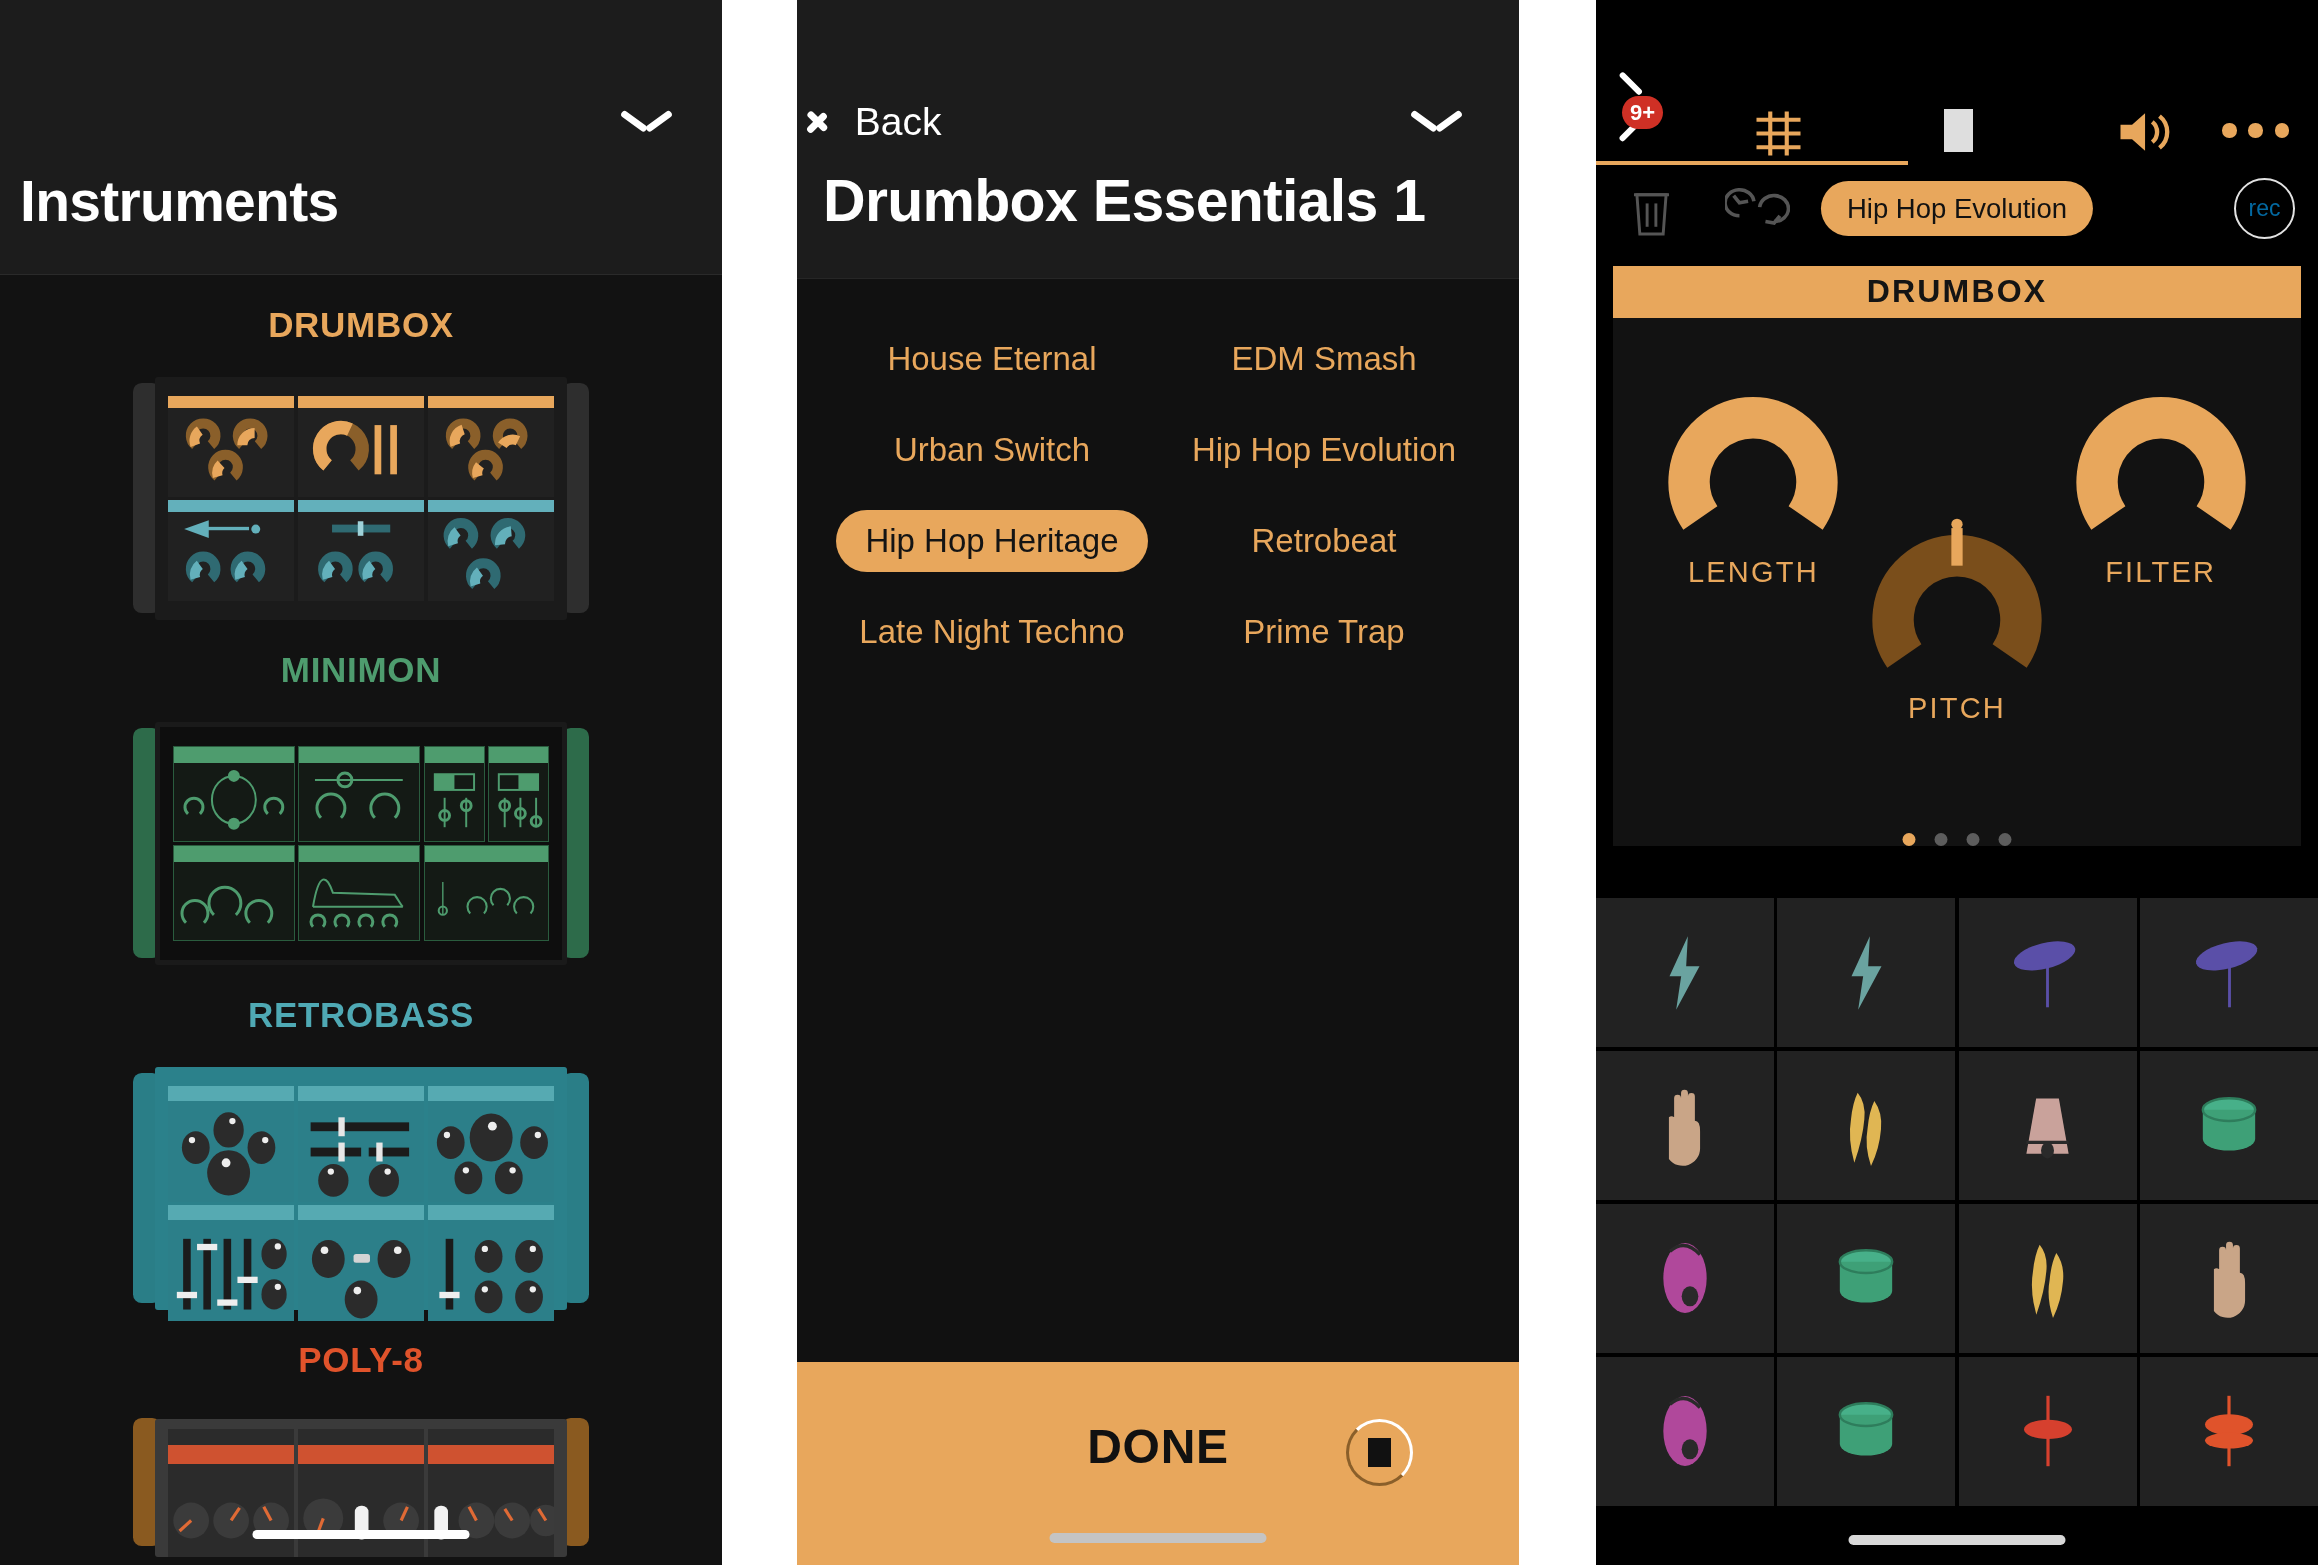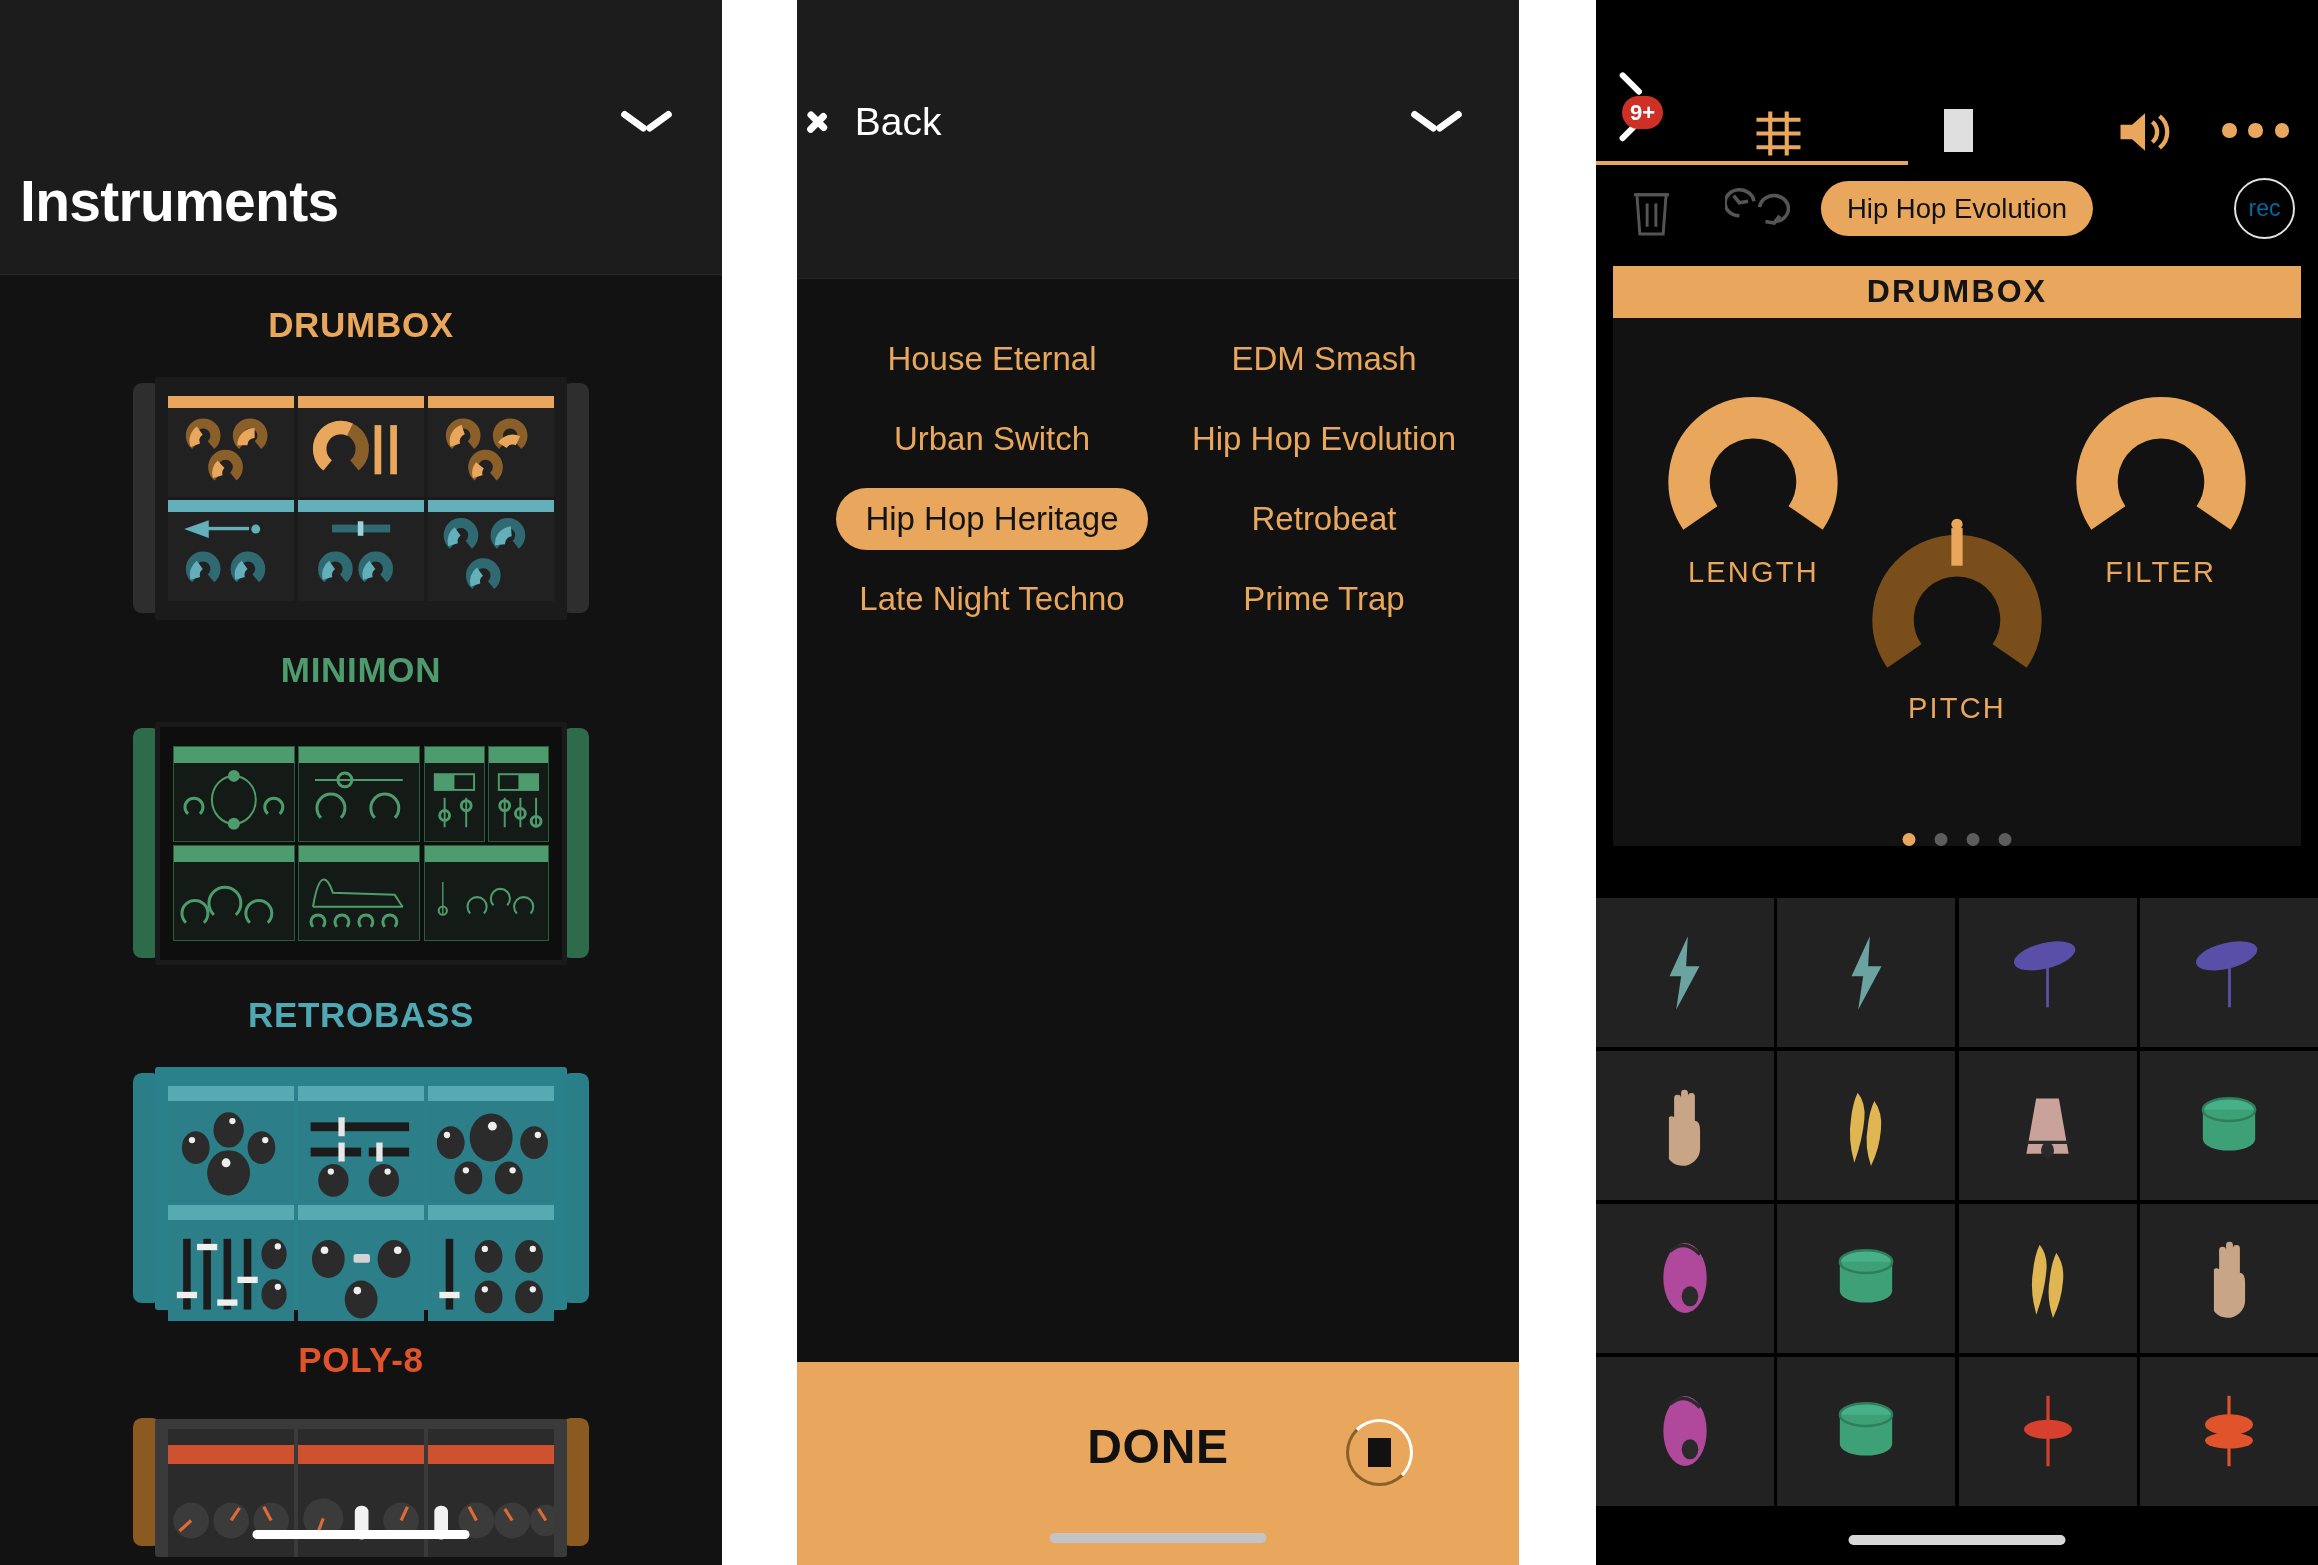--- a/index.html
+++ b/index.html
@@ -107,21 +107,21 @@
   #back-label { font-size:39px; color:#ffffff; }
   #presets-chevron { right:58px; top:109px; }
   #presets-title {
     position:absolute; left:26px; top:167px;
     font-size:59px; font-weight:bold; color:#ffffff; letter-spacing:-0.7px;
   }
 
   #preset-grid {
     position:relative; padding:49px 29px 0 29px;
     display:grid; grid-template-columns:1fr 1fr;
-    row-gap:19px; justify-items:center;
+    row-gap:30px; justify-items:center;
   }
   .preset-item {
     font-size:33px; color:#e8a75c; padding:11.6px 29px; border-radius:38px;
     white-space:nowrap; cursor:pointer;
   }
   .preset-item.selected { background:#e8a75c; color:#141414; }
 
   #done-bar {
     position:absolute; left:0; bottom:0; width:722px; height:203px;
     background:#e8a75c; display:flex; align-items:flex-start;
@@ -544,20 +544,21 @@
     <div class="home-bar"></div>
   </div>
 
   <div id="panel-presets">
     <div class="nav-bar">
       <div id="back-button">
         <span class="chev-left"></span>
         <span id="back-label">Back</span>
       </div>
       <div class="chev-down" id="presets-chevron"></div>
+      <div id="presets-title">Drumbox Essentials 1</div>
     </div>
 
     <div id="preset-grid">
       <div class="preset-item">House Eternal</div>
       <div class="preset-item">EDM Smash</div>
       <div class="preset-item">Urban Switch</div>
       <div class="preset-item">Hip Hop Evolution</div>
       <div class="preset-item selected">Hip Hop Heritage</div>
       <div class="preset-item">Retrobeat</div>
       <div class="preset-item">Late Night Techno</div>

